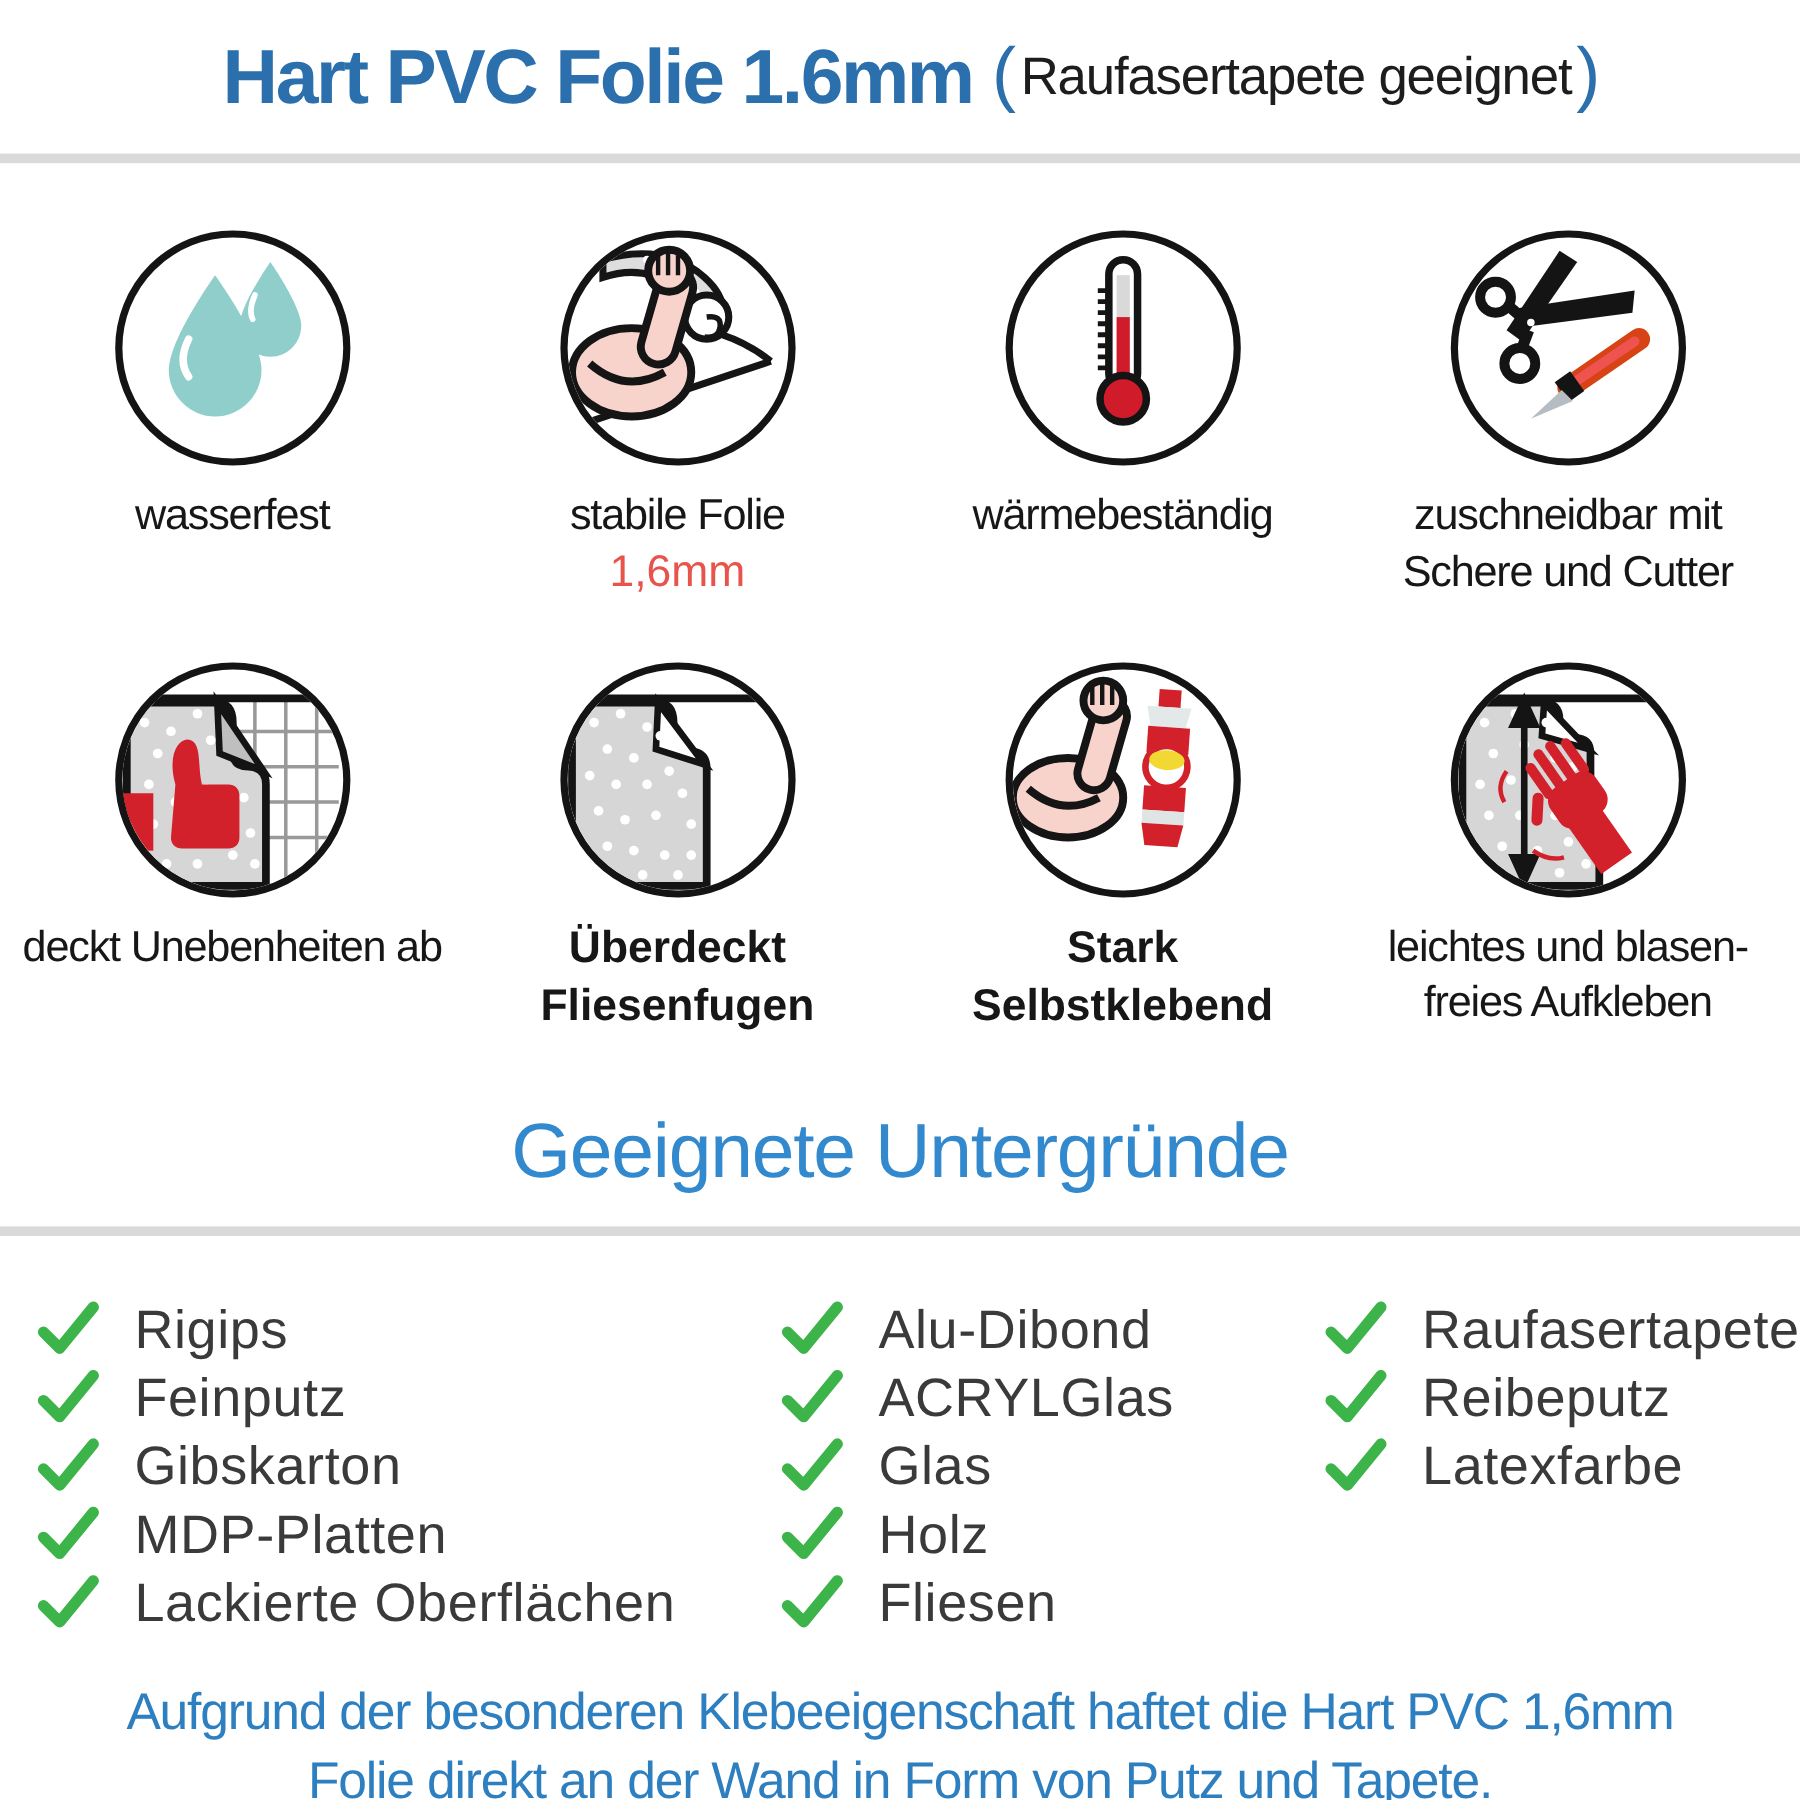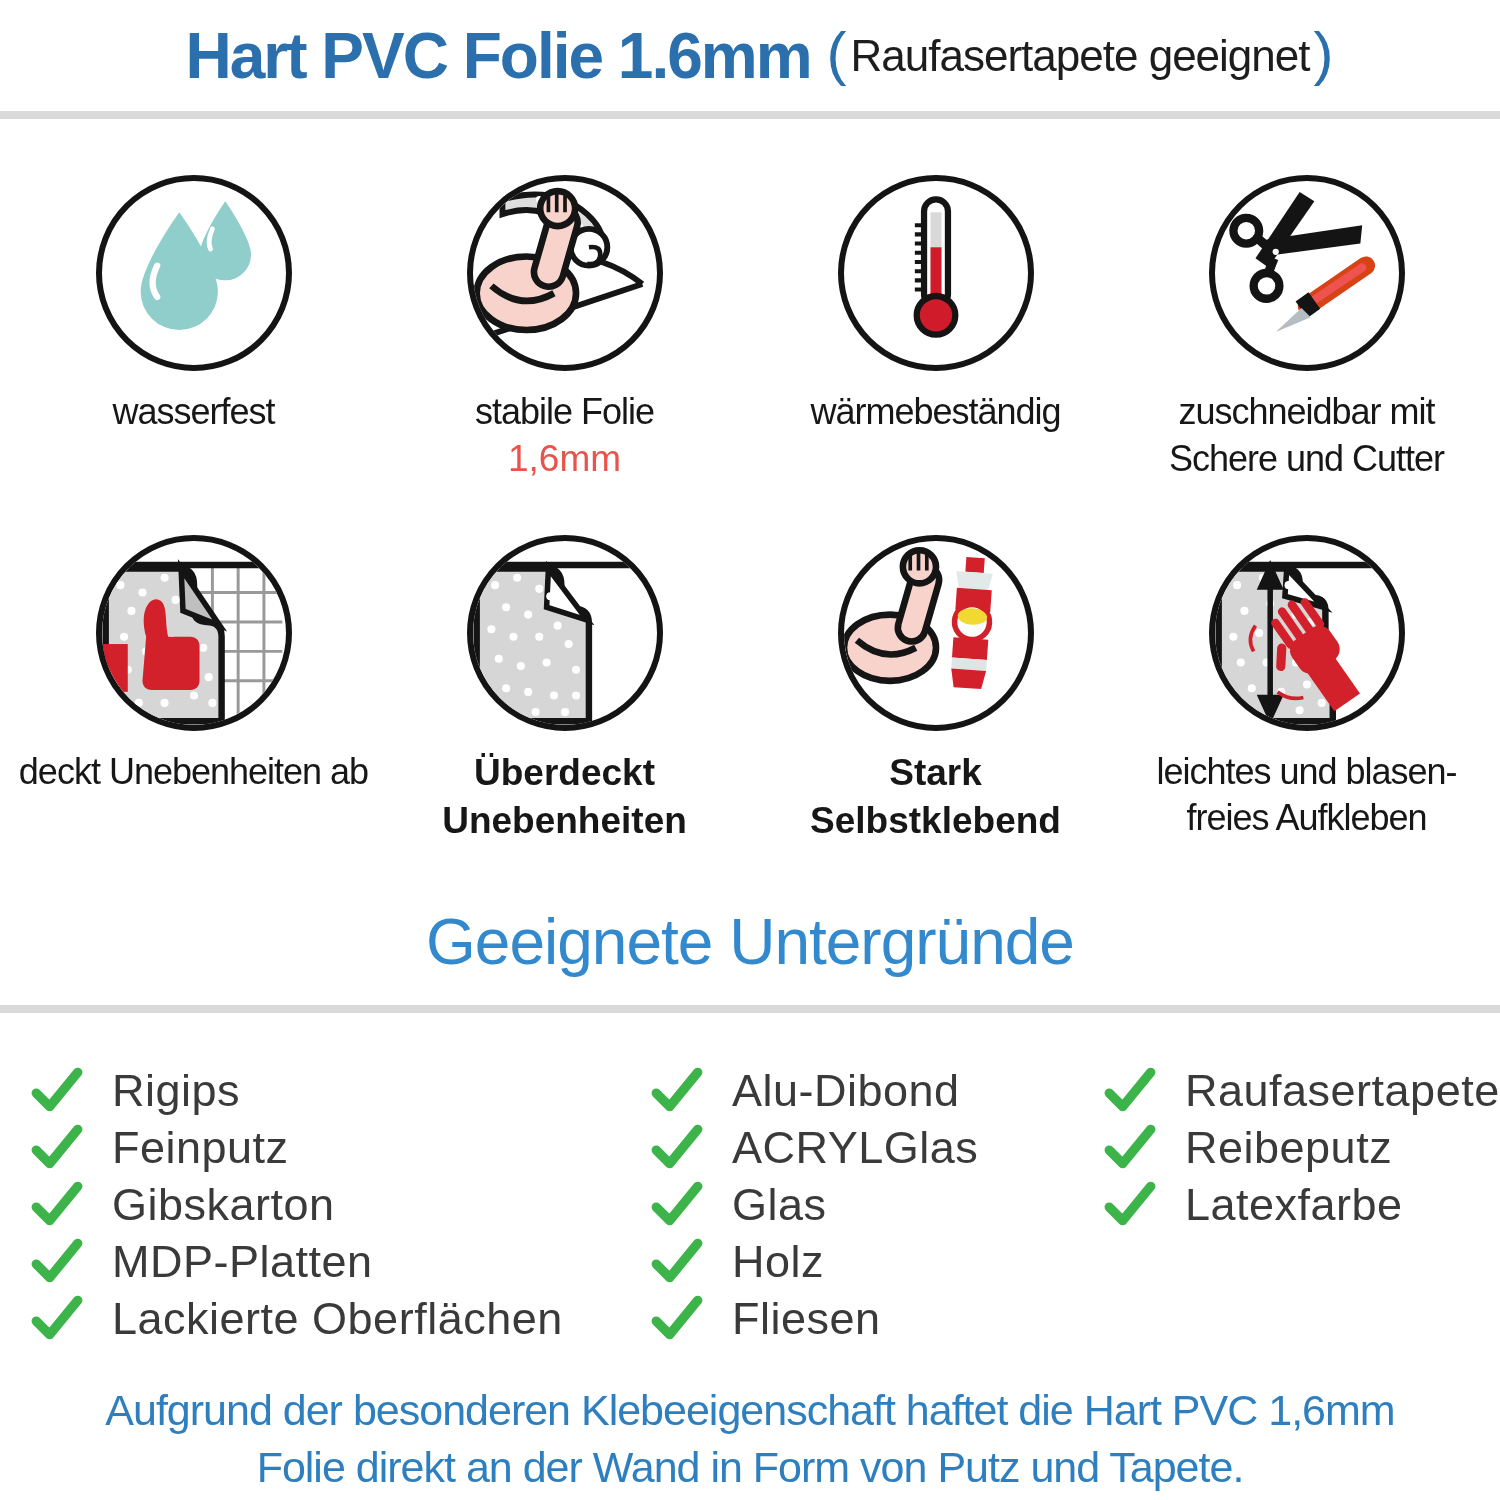--- a/index.html
+++ b/index.html
@@ -5,21 +5,21 @@
   * { box-sizing: border-box; }
   html,body { margin:0; padding:0; }
   body {
     width:1500px; height:1500px; overflow:hidden;
     background:#ffffff;
     font-family:"Liberation Sans", sans-serif;
     color:#1c1c1c;
   }
   
   .header {
-    height:111px;
+    height:128px;
     display:flex; align-items:center; justify-content:center;margin-left:19px;
   }
   .title {
     font-size:64px; font-weight:600; letter-spacing:-2px;
     color:#2b6fad; margin-right:16px;
   }
   .paren {
     font-size:60px; font-weight:400; color:#2b6fad; line-height:1;
     position:relative; top:-2px;
   }
@@ -225,21 +225,21 @@
             <circle cx="56" cy="70" r="2.2"></circle>
           <circle cx="30" cy="82" r="2.2"></circle>
             <circle cx="44" cy="84" r="2.2"></circle>
             <circle cx="56" cy="84" r="2.2"></circle>
           <circle cx="18" cy="80" r="2.2"></circle>
             <circle cx="34" cy="93" r="2.2"></circle>
             <circle cx="50" cy="93" r="2.2"></circle>
         </g>
       </svg>
     </div>
-    <div class="feature-label geo"><span>Überdeckt</span><br><span>Unebenheiten</span></div>
+    <div class="feature-label geo"><span>Überdeckt</span><br><span>Fliesenfugen</span></div>
   </div>
 
   <div class="feature">
     <div class="icon-circle">
       <svg viewBox="0 0 100 100">
         <g transform="rotate(4 69 45)">
           <rect x="64" y="9" width="10" height="8" fill="#d2212a"></rect>
           <polygon points="59,17 79,17 77,26 61,26" fill="#e3e9e9"></polygon>
           <rect x="60" y="26" width="19" height="12" fill="#d2212a"></rect>
           <rect x="60" y="38" width="19" height="13" fill="#ffffff"></rect>

